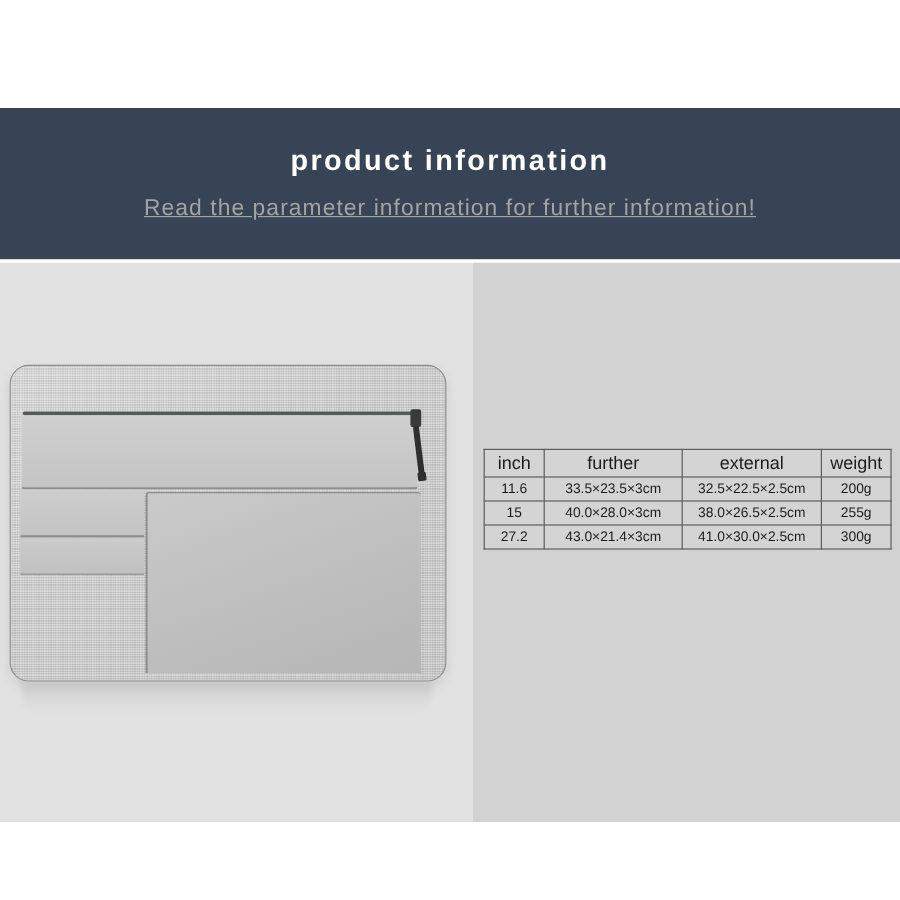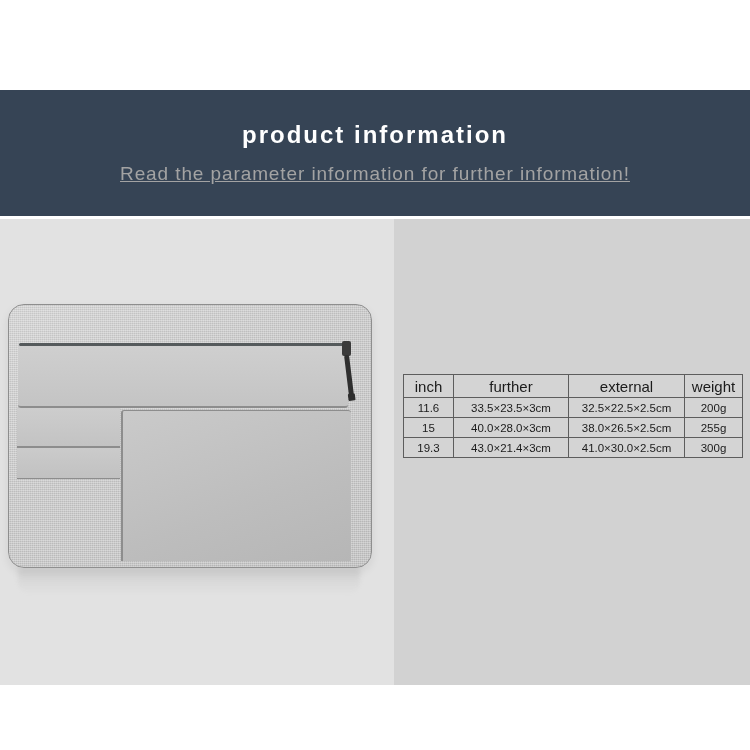--- a/index.html
+++ b/index.html
@@ -296,21 +296,21 @@
               <td class="cell-internal">32.5×22.5×2.5cm</td>
               <td class="cell-weight">200g</td>
             </tr>
             <tr>
               <td class="cell-inch">15</td>
               <td class="cell-external">40.0×28.0×3cm</td>
               <td class="cell-internal">38.0×26.5×2.5cm</td>
               <td class="cell-weight">255g</td>
             </tr>
             <tr>
-              <td class="cell-inch">19.3</td>
+              <td class="cell-inch">27.2</td>
               <td class="cell-external">43.0×21.4×3cm</td>
               <td class="cell-internal">41.0×30.0×2.5cm</td>
               <td class="cell-weight">300g</td>
             </tr>
           </tbody>
         </table>
       </div>
     </div>
 
   </div>

